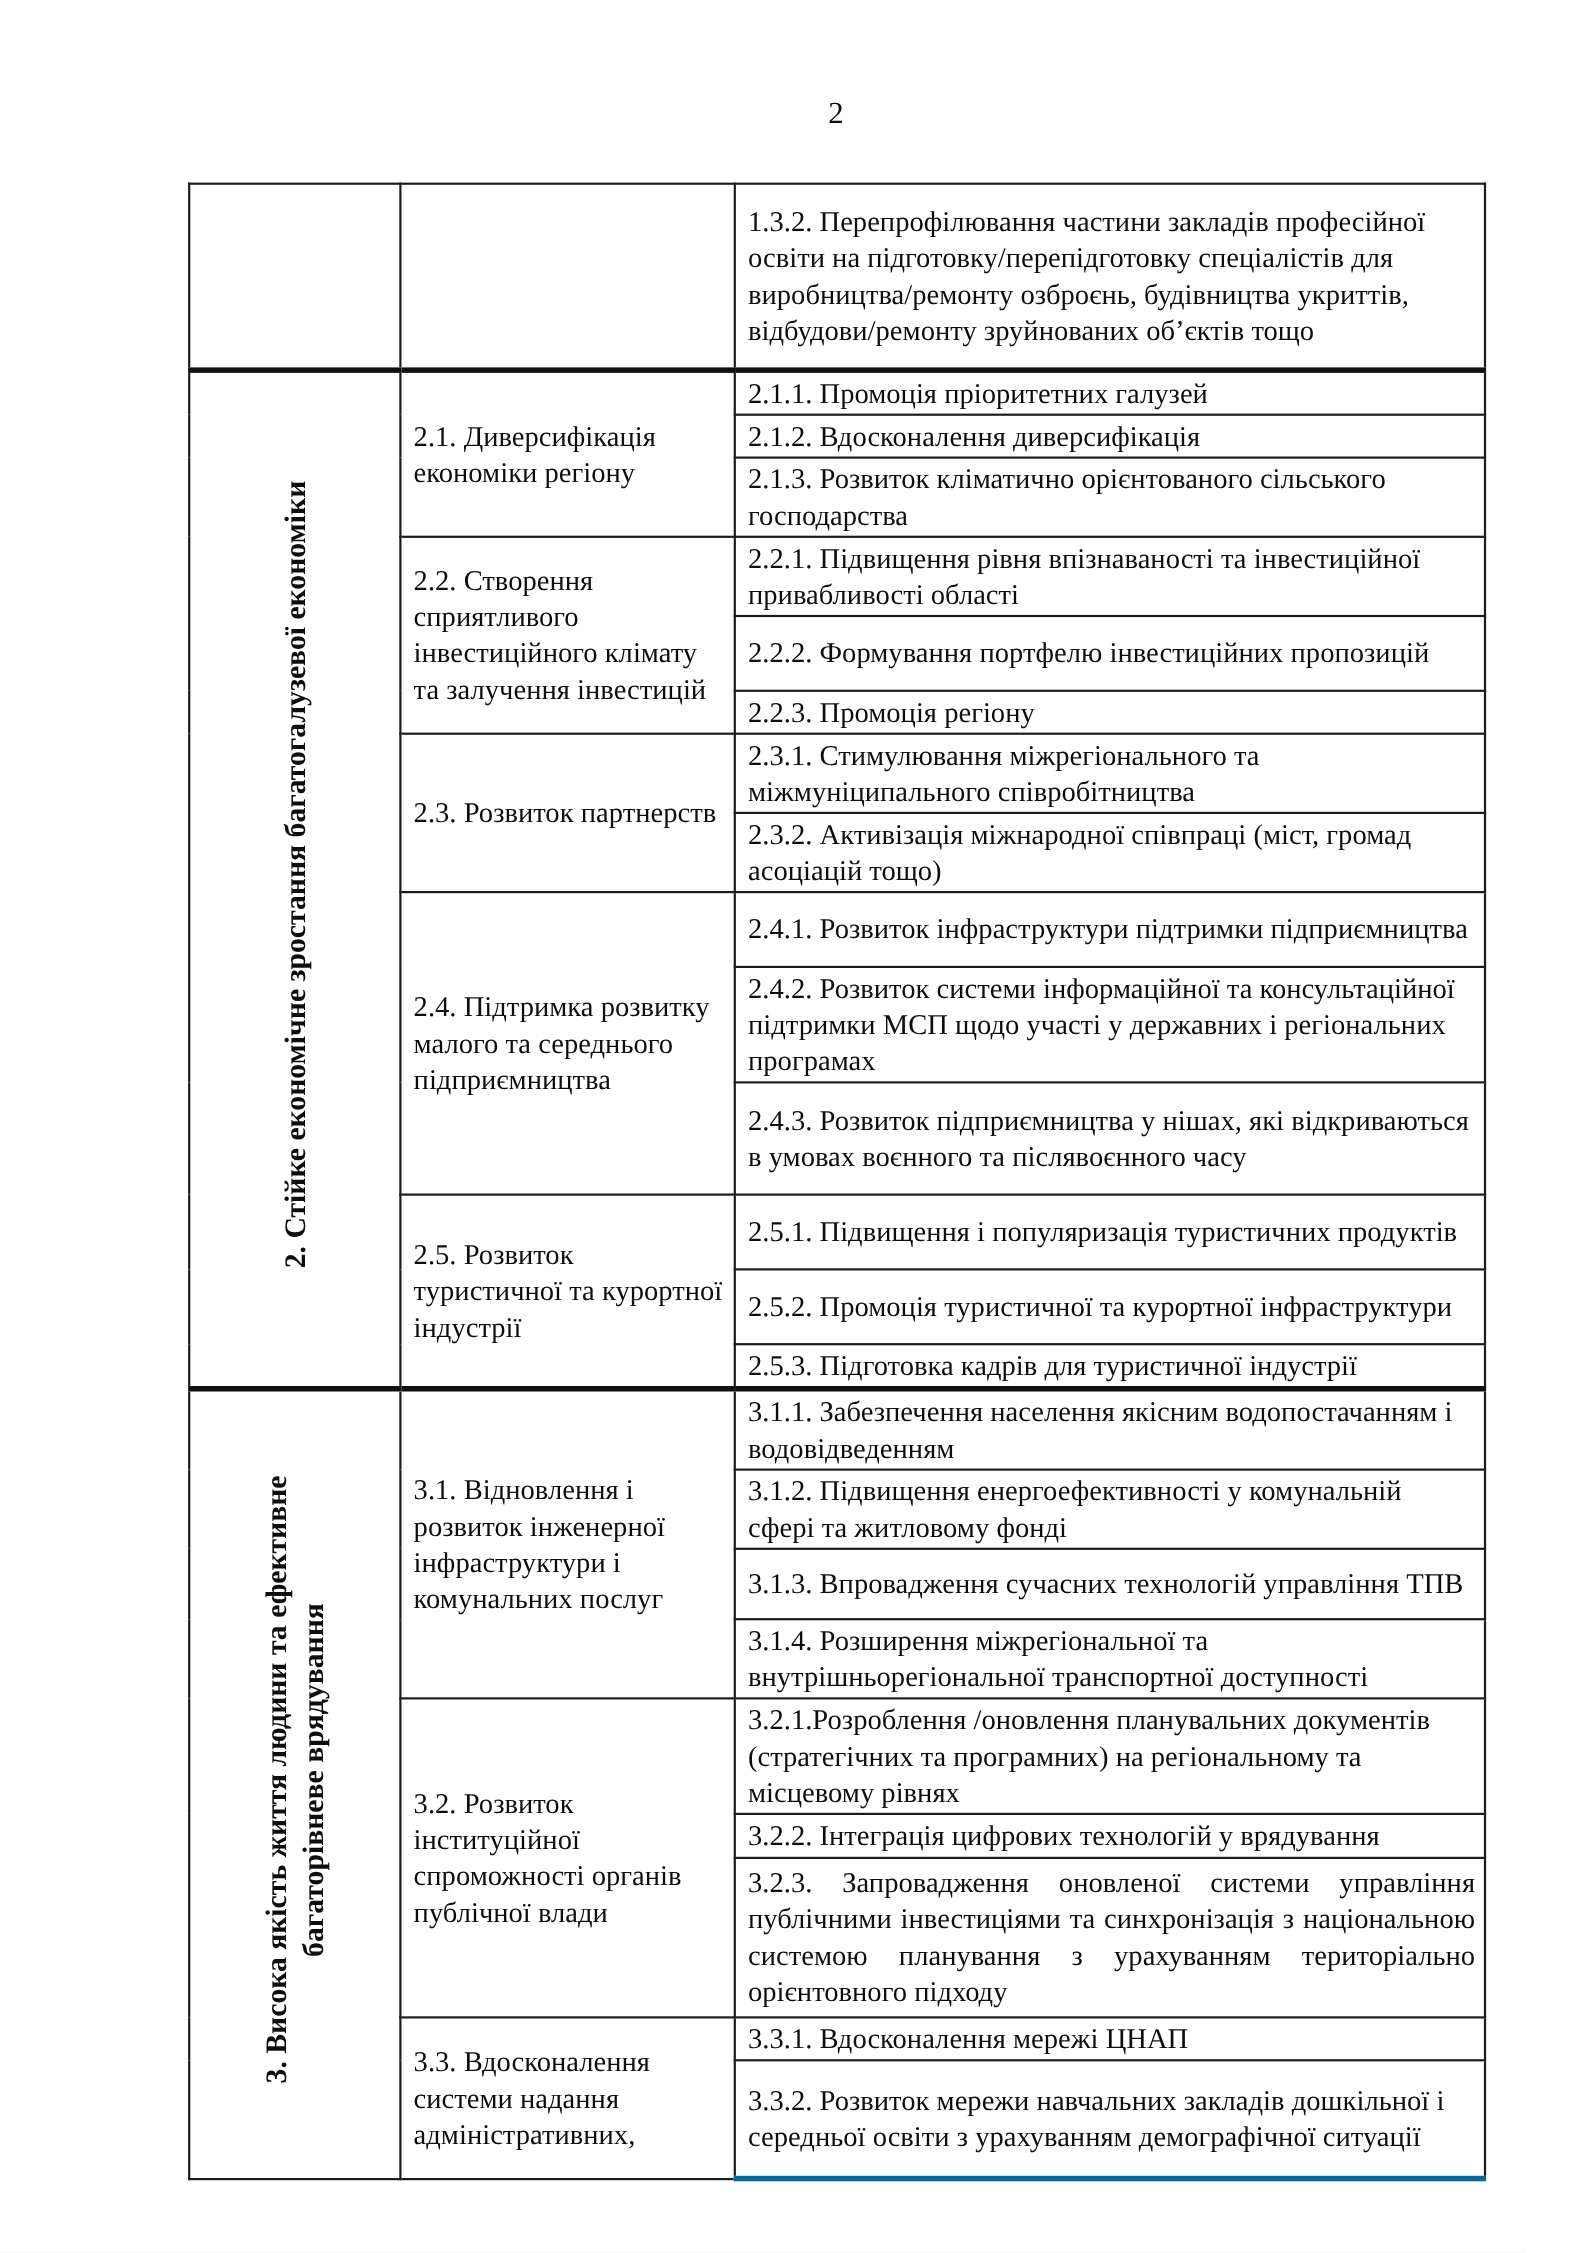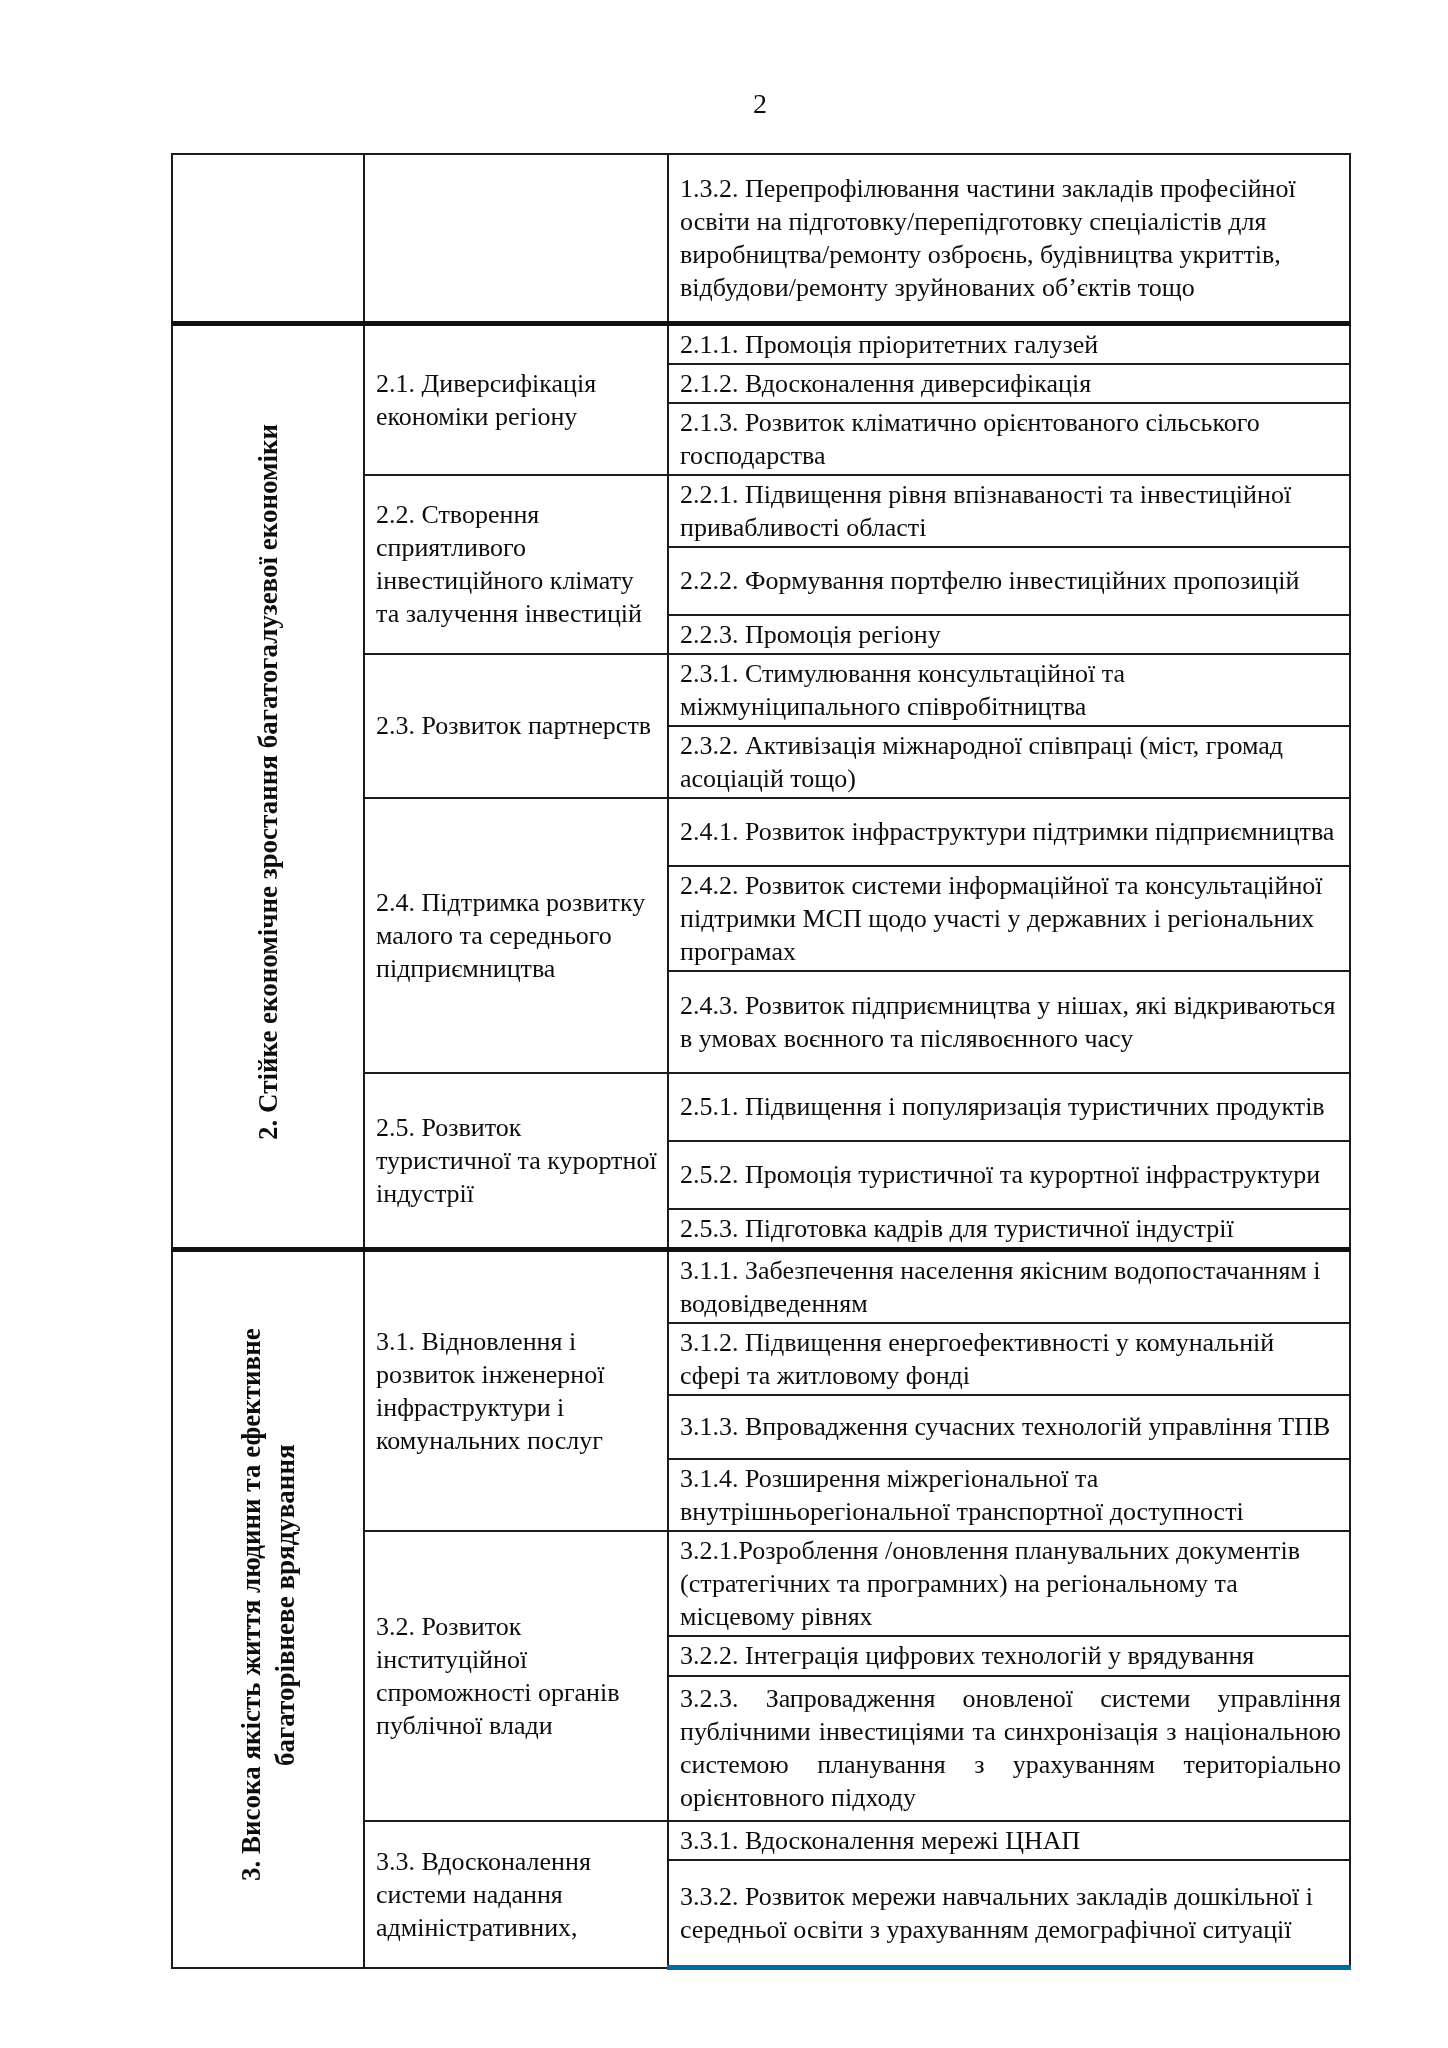--- a/index.html
+++ b/index.html
@@ -19,21 +19,21 @@
   .page-number {
     position: absolute;
     top: 88px;
     left: 171px;
     width: 1178px;
     text-align: center;
     font-size: 28px;
   }
   table.goals {
     position: absolute;
-    top: 153px;
+    top: 166px;
     left: 171px;
     border-collapse: collapse;
     table-layout: fixed;
     width: 1178px;
   }
   col.c-strategic { width: 192px; }
   col.c-operational { width: 304px; }
   col.c-task { width: 682px; }
   td {
     border: 2px solid #1c1c1c;
@@ -106,21 +106,21 @@
       </tr>
       <tr style="height:68px">
         <td class="tcell">2.2.2. Формування портфелю інвестиційних пропозицій</td>
       </tr>
       <tr style="height:39px">
         <td class="tcell">2.2.3. Промоція регіону</td>
       </tr>
 
       <tr style="height:70px">
         <td class="gcell" rowspan="2">2.3. Розвиток партнерств</td>
-        <td class="tcell">2.3.1. Стимулювання консультаційної та міжмуніципального співробітництва</td>
+        <td class="tcell">2.3.1. Стимулювання міжрегіонального та міжмуніципального співробітництва</td>
       </tr>
       <tr style="height:70px">
         <td class="tcell">2.3.2. Активізація міжнародної співпраці (міст, громад асоціацій тощо)</td>
       </tr>
 
       <tr style="height:68px">
         <td class="gcell" rowspan="3">2.4. Підтримка розвитку малого та середнього підприємництва</td>
         <td class="tcell">2.4.1. Розвиток інфраструктури підтримки підприємництва</td>
       </tr>
       <tr style="height:101px">

